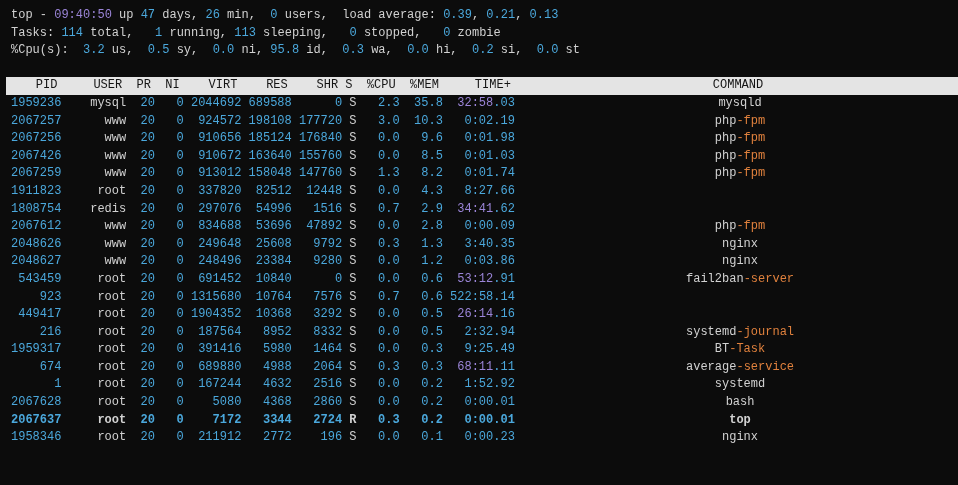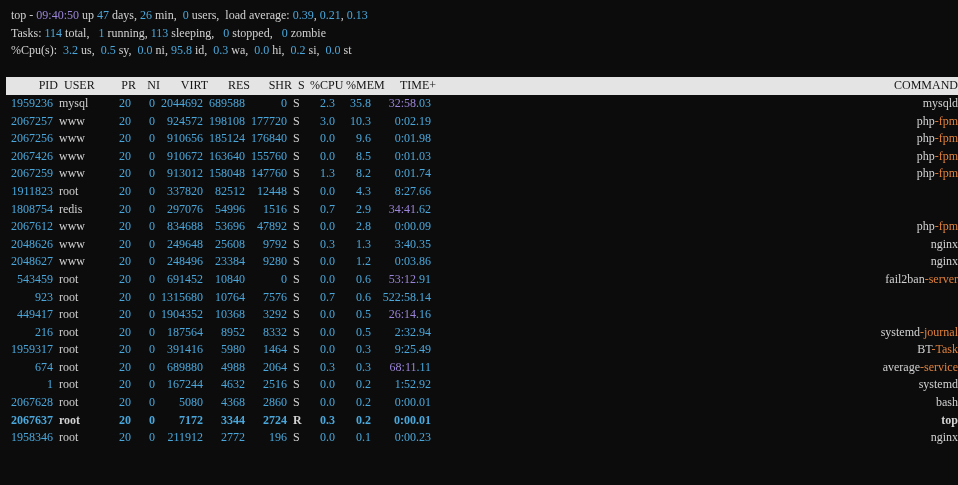--- a/index.html
+++ b/index.html
@@ -1,53 +1,53 @@
 <!DOCTYPE html>
 <html style="--bg: #0c0c0c; --fg: #d2d2d2; --blue: #4ba8dc; --purple: #9b85d8; --orange: #e0813d; --gold: #d9a23c; --header_bg: #e4e4e4; --header_fg: #141414;"><head>
 <meta charset="utf-8">
 <style>
   html,body{margin:0;padding:0}
   body{
     width:958px;height:485px;overflow:hidden;
     background:var(--bg,#0c0c0c);
   }
   .terminal{
-    font-family:Liberation Serif, serif;
+    font-family:Liberation Mono, monospace;
     font-size:12px;
     line-height:17.6px;
     color:var(--fg,#d4d4d4);
     padding:7px 0 0 11px;
     width:947px;
   }
   .line{white-space:pre;height:17.6px}
   .blank{height:17.6px}
   .fg{color:var(--fg)}
   .blue{color:var(--blue)}
   .purple{color:var(--purple)}
   .orange{color:var(--orange)}
   .gold{color:var(--gold)}
   .row{display:flex;gap:1ch;white-space:pre;height:17.6px;align-items:baseline}
   .c{flex:none;text-align:right;display:block}
   .pid{width:7ch}
-  .user{width:8ch;text-align:left}
+  .user{width:8ch;text-align:right}
   .pr{width:3ch}
   .ni{width:3ch}
   .virt{width:7ch}
   .res{width:6ch}
   .shr{width:6ch}
   .s{width:1ch;text-align:left}
   .cpu{width:5ch}
   .mem{width:5ch}
   .time{width:9ch}
-  .cmd{flex:1 1 auto;text-align:right}
+  .cmd{flex:1 1 auto;text-align:center}
   .header-bar{
     background:var(--header_bg,#e4e4e4);
     color:var(--header_fg,#141414);
     margin-left:-5px;
-    padding-left:10px;
+    padding-left:1px;
   }
   .bold{font-weight:bold}
 </style>
 </head>
 <body>
 
 <div class="terminal">
   <div id="summary">
       <div class="line"><span class="fg">top - </span><span class="purple">09:40:50</span><span class="fg"> up </span><span class="blue">47</span><span class="fg"> days, </span><span class="blue">26</span><span class="fg"> min,  </span><span class="blue">0</span><span class="fg"> users,  load average: </span><span class="blue">0.39</span><span class="fg">, </span><span class="blue">0.21</span><span class="fg">, </span><span class="blue">0.13</span></div>
       <div class="line"><span class="fg">Tasks: </span><span class="blue">114</span><span class="fg"> total,   </span><span class="blue">1</span><span class="fg"> running, </span><span class="blue">113</span><span class="fg"> sleeping,   </span><span class="blue">0</span><span class="fg"> stopped,   </span><span class="blue">0</span><span class="fg"> zombie</span></div>

